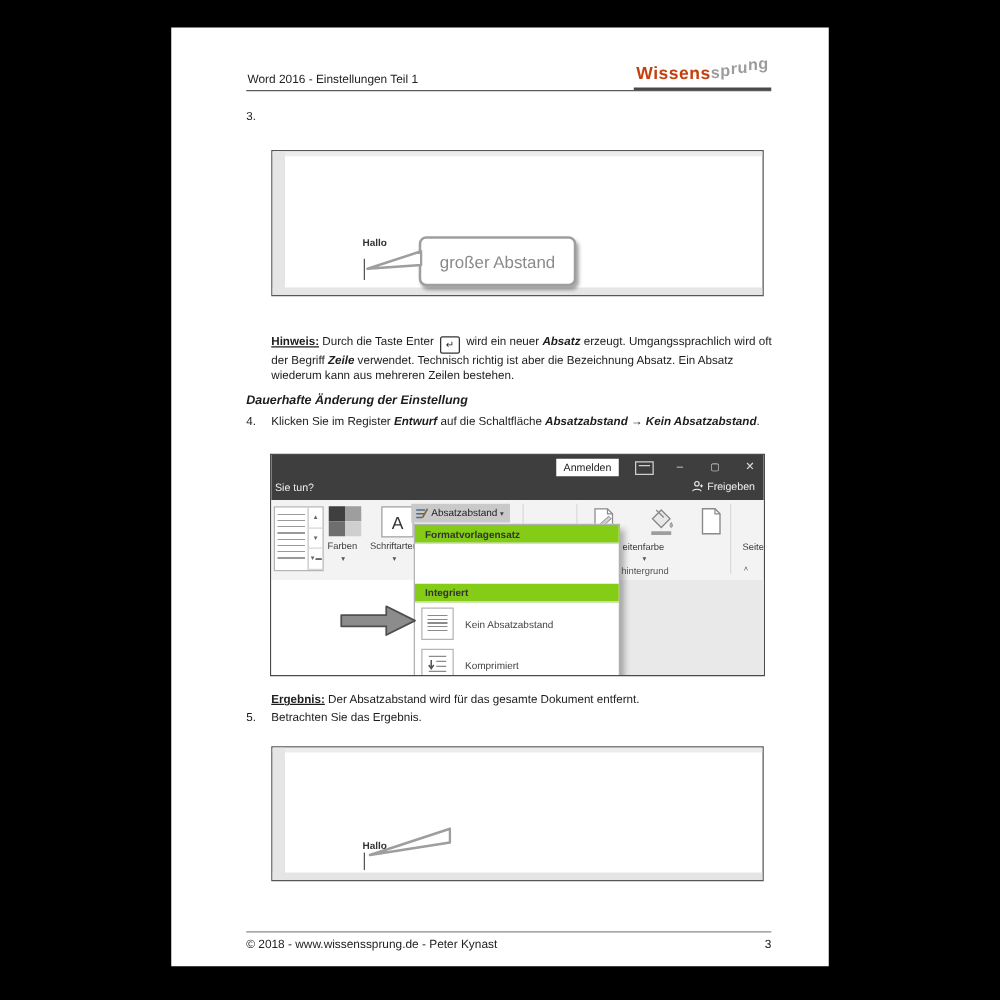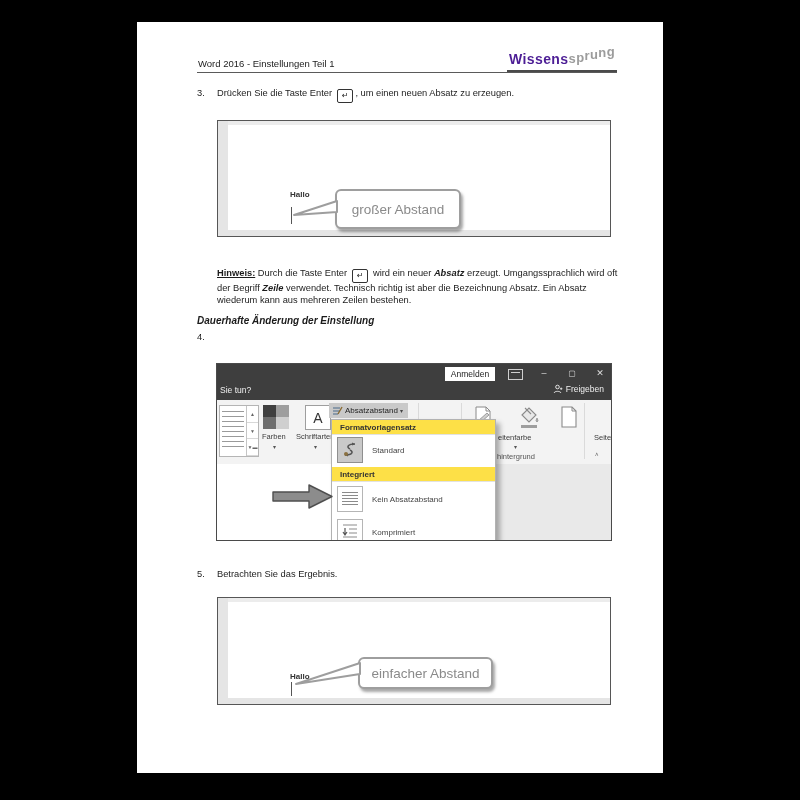--- a/index.html
+++ b/index.html
@@ -11,21 +11,21 @@
   .abs{position:absolute;}
   .page{
     position:absolute;left:137px;top:22px;width:526px;height:751px;
     background:#fff;overflow:hidden;
   }
 
   
   .hdr{left:60px;top:26px;width:420px;height:24px;border-bottom:1px solid #5a5a5a;}
   .hdr-title{position:absolute;left:1px;bottom:3px;font-size:9.5px;color:#222;}
   .logo{position:absolute;right:0;bottom:0;border-bottom:2px solid #4a4a4a;padding:0 2px 2px 2px;white-space:nowrap;}
-  .logo b{font-size:14px;font-weight:bold;color:#4c1d95;letter-spacing:.4px;}
+  .logo b{font-size:14px;font-weight:bold;color:#c2410c;letter-spacing:.4px;}
   .logo .ll{display:inline-block;font-size:13px;font-weight:bold;color:#9c9c9c;letter-spacing:.4px;position:relative;}
   .l0{top:-1px;} .l1{top:-2.5px;} .l2{top:-4px;} .l3{top:-5.5px;} .l4{top:-7px;} .l5{top:-8.5px;}
 
   
   .txt{font-size:9.3px;line-height:11.8px;color:#1c1c1c;}
   .nowrap{white-space:nowrap;}
   .step{display:flex;}
   .step .num{width:20px;flex:none;}
   .bi{font-weight:bold;font-style:italic;text-align:center;}
   .lbl{font-weight:bold;text-decoration:underline;}
@@ -84,21 +84,21 @@
   }
   .vdiv{position:absolute;top:3px;width:1px;height:56px;background:#dadada;}
   .ricon{position:absolute;top:5px;}
   .docarea{position:absolute;left:0;top:100px;width:100%;height:76px;background:#fff;}
   .docarea-gray{position:absolute;left:277px;top:0;width:117px;height:76px;background:#e9e9e9;}
 
   .menu{
     position:absolute;left:114px;top:55px;width:163px;height:124px;background:#fff;
     border:1px solid #b2b2b2;box-shadow:4px 4px 5px rgba(0,0,0,.3);z-index:5;
   }
-  .menu-hdr{position:absolute;left:0;width:100%;height:15px;background:#fde047;border-bottom:1px solid #e2e2e2;
+  .menu-hdr{position:absolute;left:0;width:100%;height:15px;background:#84cc16;border-bottom:1px solid #e2e2e2;
     font-size:8px;font-weight:bold;color:#333;line-height:15px;padding-left:8px;box-sizing:border-box;}
   .menu-item{position:absolute;left:0;width:100%;}
   .mi-icon{position:absolute;left:5px;width:26px;height:26px;box-sizing:border-box;background:#fff;border:1px solid #b5b5b5;
     display:flex;align-items:center;justify-content:center;}
   .mi-icon.sel{background:#c9c9c9;border-color:#8f8f8f;}
   .mi-lbl{position:absolute;left:40px;font-size:8px;color:#444;}
   .lines-ic{width:16px;height:16px;background:repeating-linear-gradient(#fff 0 1px,#8b8b8b 1px 2px,#fff 2px 3px);}
   .ptr-arrow{position:absolute;left:55px;top:119px;z-index:6;}
 
   
@@ -110,21 +110,20 @@
 
 <div class="page">
 
   <div class="abs hdr">
     <span class="hdr-title">Word 2016 - Einstellungen Teil 1</span>
     <span class="logo"><b>Wissens</b><span class="ll l0">s</span><span class="ll l1">p</span><span class="ll l2">r</span><span class="ll l3">u</span><span class="ll l4">n</span><span class="ll l5">g</span></span>
   </div>
 
   <div class="abs txt step nowrap" style="left:60px;top:66px;width:440px;">
     <span class="num">3.</span>
-    <span><span>Drücken Sie die Taste Enter</span> <span class="key">↵</span><span>, um einen neuen Absatz zu erzeugen.</span></span>
   </div>
 
   <div class="abs shot" style="left:80px;top:98px;width:392px;height:115px;">
     <div class="strip-t"></div>
     <div class="strip-l"></div>
     <div class="strip-b"></div>
     <span class="hallo" style="left:72px;top:69px;">Hallo</span>
     <div class="caret" style="left:73px;top:86px;height:17px;"></div>
     <div class="callout" style="left:117px;top:68px;width:122px;height:36px;">
       <span>großer Abstand</span>
@@ -136,20 +135,21 @@
 
 
   <div class="abs txt" style="left:80px;top:246px;width:404px;">
     <span class="lbl">Hinweis:</span><span> Durch die Taste Enter</span> <span class="key">↵</span><span> wird ein neuer </span><span class="bi">Absatz</span><span> erzeugt. Umgangssprachlich wird oft der Begriff </span><span class="bi">Zeile</span><span> verwendet. Technisch richtig ist aber die Bezeichnung Absatz. Ein Absatz wiederum kann aus mehreren Zeilen bestehen.</span>
   </div>
 
   <div class="abs heading" style="left:60px;top:293px;">Dauerhafte Änderung der Einstellung</div>
 
   <div class="abs txt step nowrap" style="left:60px;top:310px;width:450px;">
     <span class="num">4.</span>
+    <span><span>Klicken Sie im Register </span><span class="bi">Entwurf</span><span> auf die Schaltfläche </span><span class="bi">Absatzabstand</span><span class="bi"> → </span><span class="bi">Kein Absatzabstand</span><span>.</span></span>
   </div>
 
   <div class="abs wshot">
     <div class="winner">
 
       <div class="tbar">
         <div class="signin">Anmelden</div>
         <div class="rdo"></div>
         <div class="wc" style="left:318px;">–</div>
         <div class="wc" style="left:346px;font-size:8px;">▢</div>
@@ -225,32 +225,20 @@
         <span class="rgroup-lbl" style="left:280px;top:52px;color:#555;">hintergrund</span>
         <span class="rgroup-lbl" style="left:376px;top:51px;color:#555;">＾</span>
       </div>
 
       <div class="docarea">
         <div class="docarea-gray"></div>
       </div>
 
       <div class="menu">
         <div class="menu-hdr" style="top:0;">Formatvorlagensatz</div>
-        <div class="menu-item" style="top:15px;height:31px;">
-          <div class="mi-icon sel" style="top:2px;">
-            <svg width="18" height="18" viewBox="0 0 18 18">
-              <path d="M14,3 C7,3 5,6 9,8" fill="none" stroke="#555" stroke-width="1.6"></path>
-              <path d="M14,3 l-3,-1.5 v3 z" fill="#555"></path>
-              <path d="M4,14 C11,14 13,11 9,9" fill="none" stroke="#555" stroke-width="1.6"></path>
-              <path d="M4,14 l3,1.5 v-3 z" fill="#555"></path>
-              <circle cx="5" cy="13" r="2" fill="#8a7040"></circle>
-            </svg>
-          </div>
-          <span class="mi-lbl" style="top:11px;">Standard</span>
-        </div>
         <div class="menu-hdr" style="top:47px;">Integriert</div>
         <div class="menu-item" style="top:62px;height:33px;">
           <div class="mi-icon" style="top:4px;">
             <div class="lines-ic"></div>
           </div>
           <span class="mi-lbl" style="top:13px;">Kein Absatzabstand</span>
         </div>
         <div class="menu-item" style="top:95px;height:33px;">
           <div class="mi-icon" style="top:4px;">
             <svg width="18" height="18" viewBox="0 0 18 18">
@@ -262,34 +250,38 @@
         </div>
       </div>
 
       <svg class="ptr-arrow" width="62" height="27" viewBox="0 0 62 27">
         <polygon points="1,9 37,9 37,2 60,13.5 37,25 37,18 1,18" fill="#8c8c8c" stroke="#4f4f4f" stroke-width="1.4" stroke-linejoin="round"></polygon>
       </svg>
 
     </div>
   </div>
 
+  <div class="abs txt nowrap" style="left:80px;top:532px;">
+    <span class="lbl">Ergebnis:</span><span> Der Absatzabstand wird für das gesamte Dokument entfernt.</span>
+  </div>
 
   <div class="abs txt step nowrap" style="left:60px;top:547px;width:420px;">
     <span class="num">5.</span>
     <span>Betrachten Sie das Ergebnis.</span>
   </div>
 
   <div class="abs shot" style="left:80px;top:575px;width:392px;height:106px;">
     <div class="strip-t"></div>
     <div class="strip-l"></div>
     <div class="strip-b"></div>
     <span class="hallo" style="left:72px;top:74px;">Hallo</span>
     <div class="caret" style="left:73px;top:84px;height:14px;"></div>
-    <div class="callout" style="left:140px;top:59px;width:131px;height:28px;">
-      <span>einfacher Abstand</span>
-    </div>
     <svg class="tail" style="left:76px;top:62px;" width="67" height="27">
       <path d="M66,3 L2,24 L66,14 Z" fill="#ffffff" stroke="#9e9e9e" stroke-width="2" stroke-linejoin="round"></path>
     </svg>
   </div>
 
+  <div class="abs footer">
+    <span>© 2018 - www.wissenssprung.de - Peter Kynast</span>
+    <span>3</span>
+  </div>
 
 </div>
 
 </body></html>

